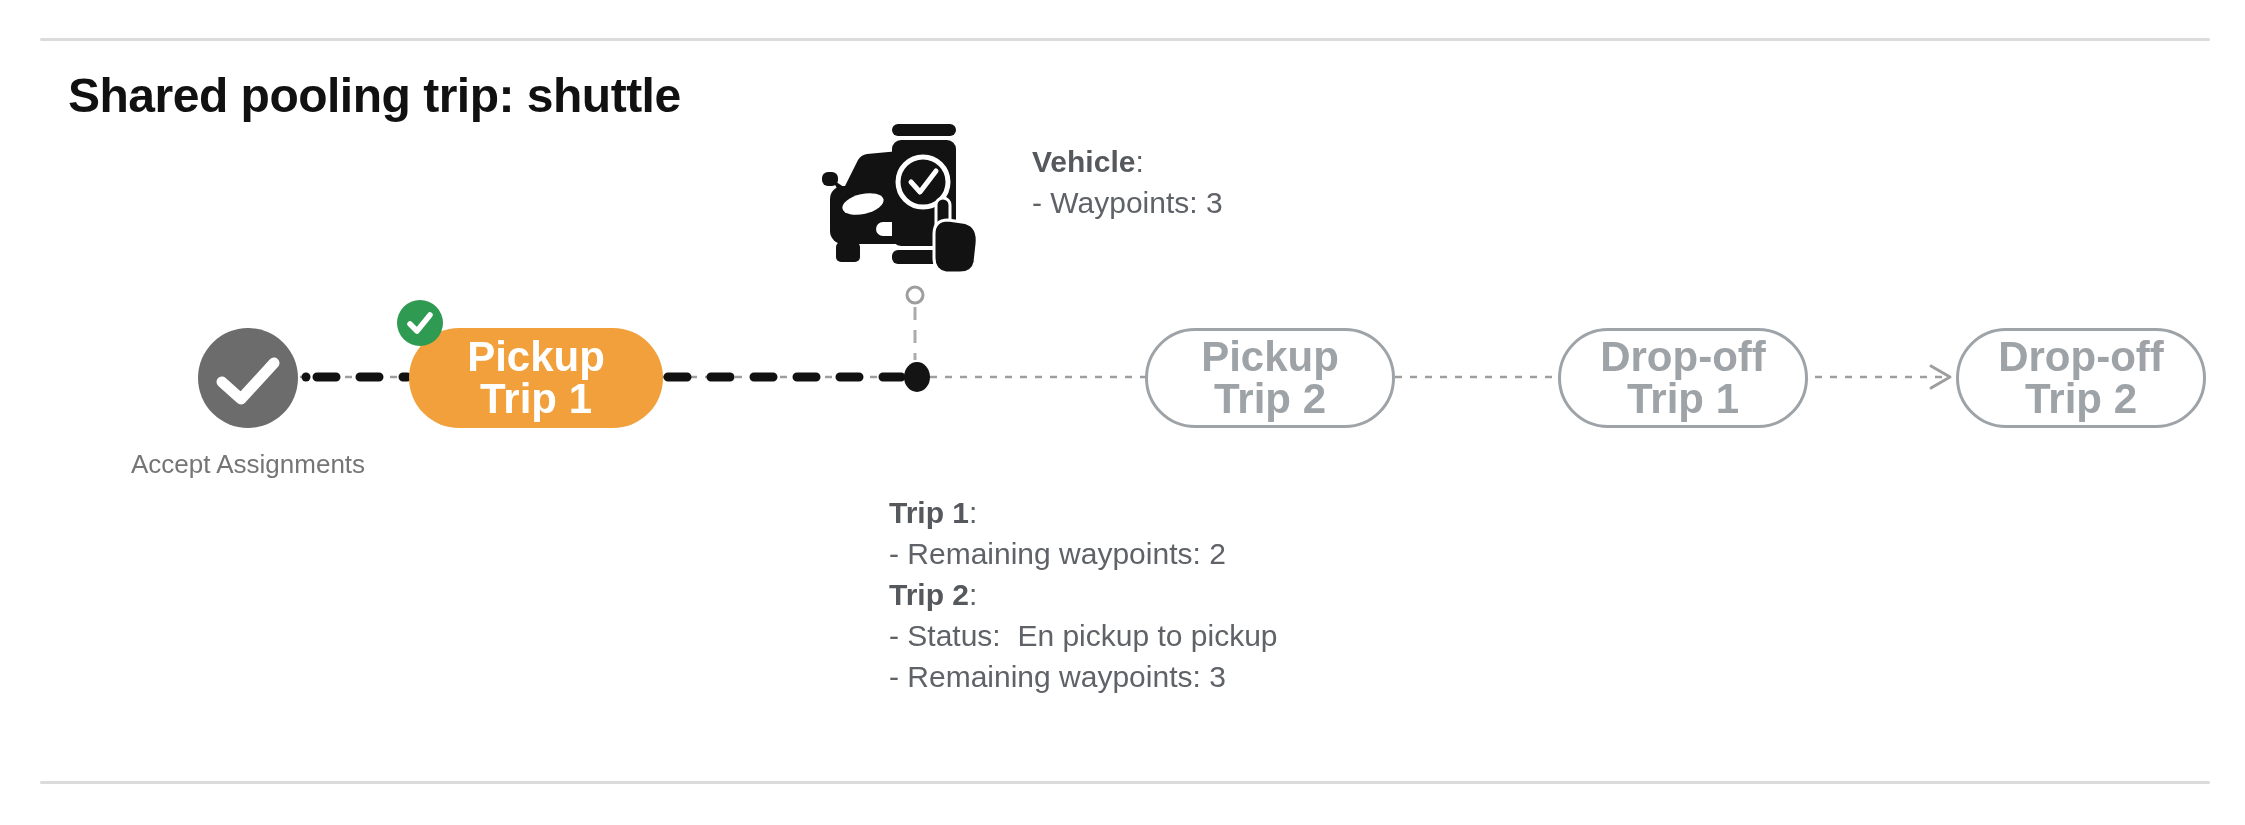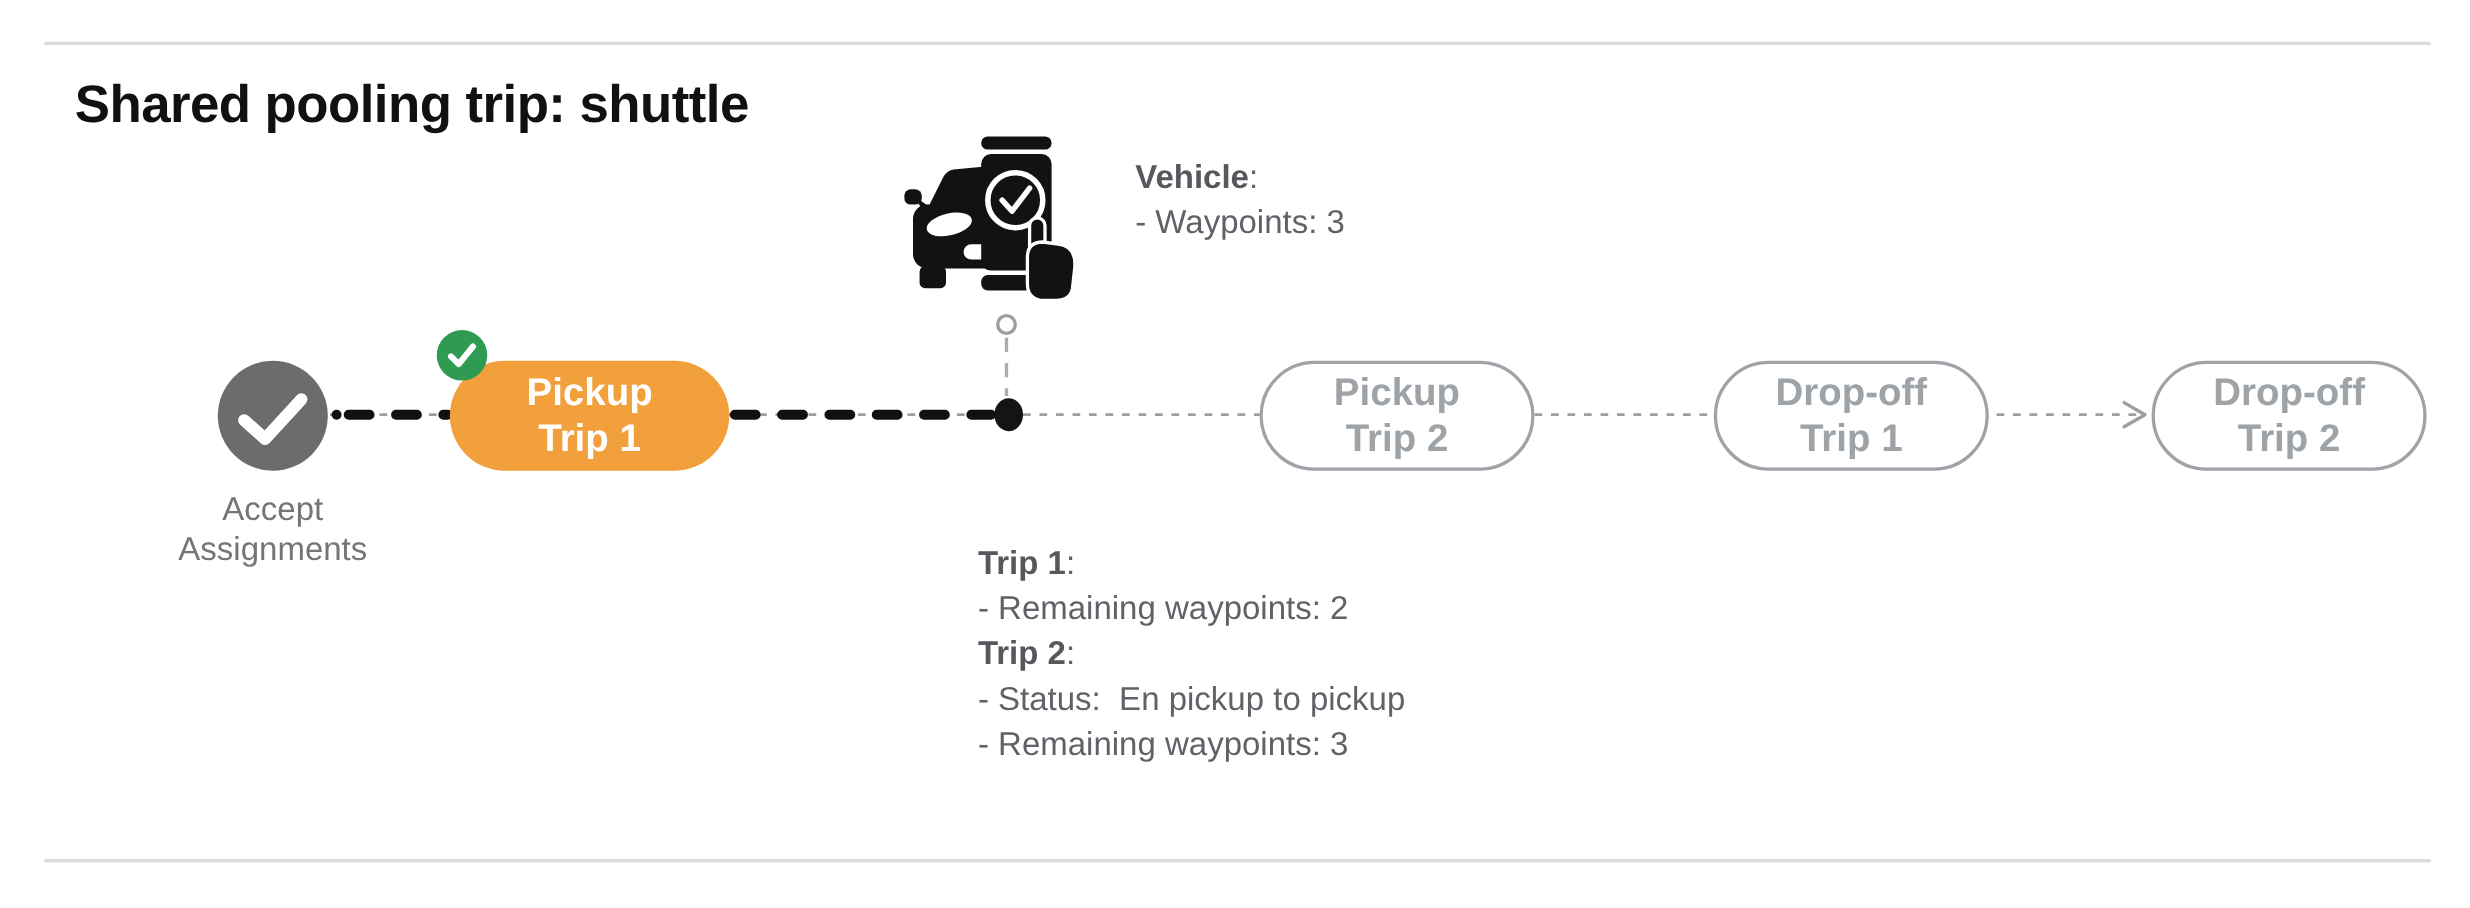--- a/index.html
+++ b/index.html
@@ -4,22 +4,22 @@
 <style>
   html,body{margin:0;padding:0;background:#ffffff;}
   body{font-family:"Liberation Sans", sans-serif;}
   .stage{position:relative;width:2245px;height:825px;background:#ffffff;overflow:hidden;}
   .rule{position:absolute;left:40px;width:2170px;height:3px;background:#DBDBDB;border-radius:2px;}
   .rule.top{top:38px;}
   .rule.bottom{top:781px;}
   .page-title{position:absolute;left:68px;top:68px;font-size:48px;font-weight:700;color:#111111;letter-spacing:-0.5px;}
   .overlay{position:absolute;left:0;top:0;pointer-events:none;}
   .node-done{position:absolute;left:198px;top:328px;width:100px;height:100px;border-radius:50%;background:#6C6C6C;display:flex;align-items:center;justify-content:center;}
-  .node-label{position:absolute;left:118px;top:446px;width:260px;text-align:center;font-size:30px;line-height:36px;color:#757575;}
-  .pill{position:absolute;top:328px;height:100px;border-radius:52px;display:flex;flex-direction:column;align-items:center;justify-content:center;font-size:35px;font-weight:700;line-height:42px;box-sizing:border-box;text-align:center;}
+  .node-label{position:absolute;left:118px;top:446px;width:260px;text-align:center;font-size:26px;line-height:36px;color:#757575;}
+  .pill{position:absolute;top:328px;height:100px;border-radius:52px;display:flex;flex-direction:column;align-items:center;justify-content:center;font-size:42px;font-weight:700;line-height:42px;box-sizing:border-box;text-align:center;}
   .pill-active{left:409px;width:254px;background:#F1A03B;color:#ffffff;}
   .pill-future{width:250px;background:#ffffff;border:3px solid #9EA3A8;color:#9EA3A8;}
   .pill-future.p2{left:1145px;}
   .pill-future.d1{left:1558px;}
   .pill-future.d2{left:1956px;}
   .badge{position:absolute;left:397px;top:300px;width:46px;height:46px;border-radius:50%;background:#2F9B52;display:flex;align-items:center;justify-content:center;z-index:3;}
   .vehicle-icon{position:absolute;left:822px;top:122px;width:160px;height:152px;}
   .info{position:absolute;font-size:30px;line-height:41px;color:#5F6368;}
   .info .ln{display:block;white-space:pre;}
   .info b{font-weight:700;color:#55585C;}

